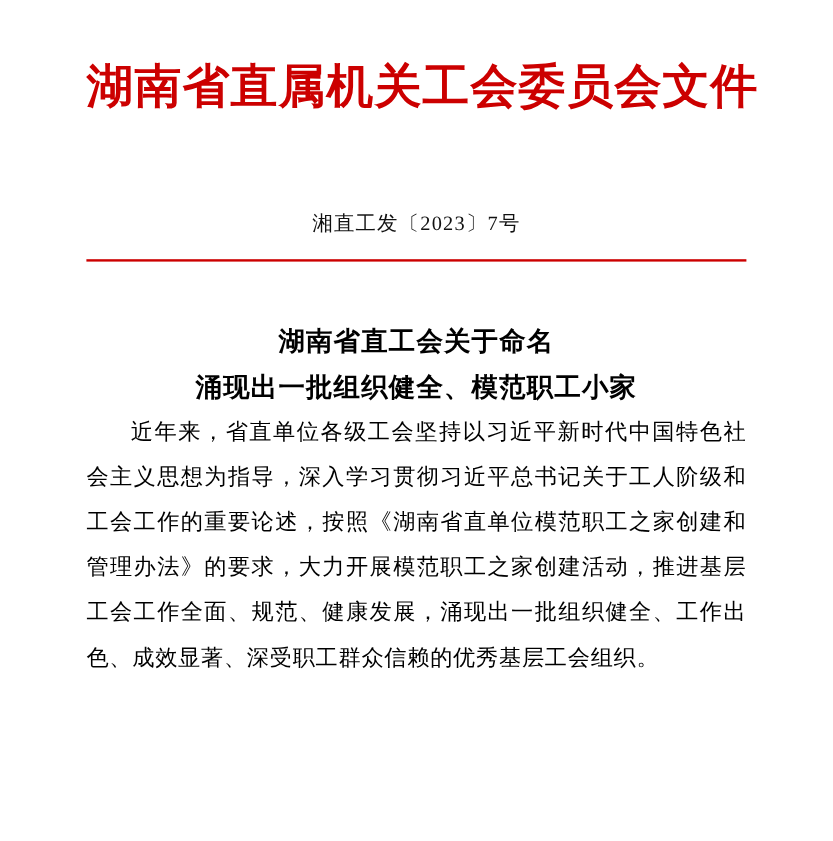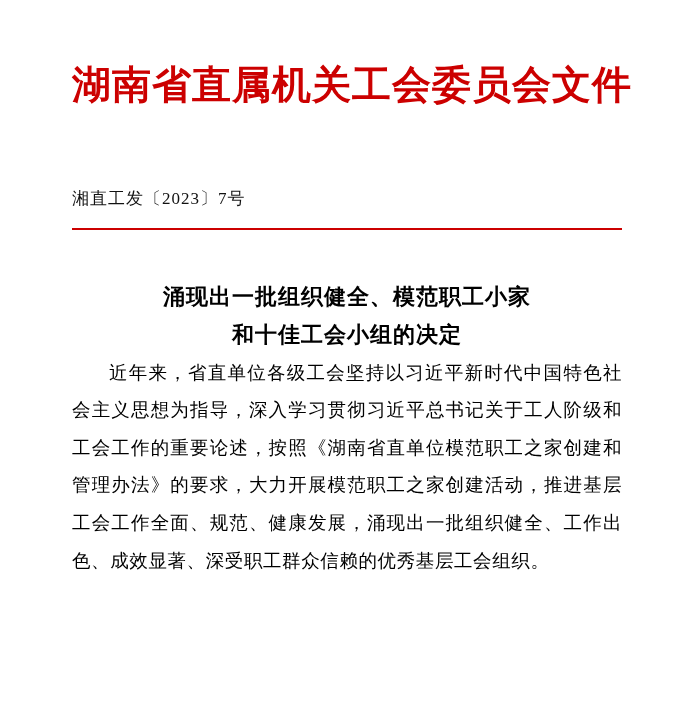--- a/index.html
+++ b/index.html
@@ -24,23 +24,23 @@
   .doc-header {
     text-align: center;
     color: #cc0000;
     font-family: "Liberation Serif", "DejaVu Serif", serif;
     font-weight: bold;
     font-size: 39px;
     letter-spacing: 1px;
     line-height: 1.2;
     padding-top: 50px;
     white-space: nowrap;
-    margin-top: 12px;
   }
   .doc-number {
+    text-align: center;
     font-size: 17px;
     letter-spacing: 1px;
     margin-top: 78px;
     color: #111111;
   }
   .red-rule {
     margin-top: 18px;
     height: 2px;
     background: #cc0000;
     width: 100%;
@@ -75,21 +75,21 @@
 
 <div class="page">
 
   <div class="doc-header">湖南省直属机关工会委员会文件</div>
 
   <div class="doc-number">湘直工发〔2023〕7号</div>
 
   <div class="red-rule"></div>
 
   <div class="doc-title">
+    <div>湖南省直工会关于命名</div>
     <div>涌现出一批组织健全、模范职工小家</div>
-    <div>和十佳工会小组的决定</div>
   </div>
 
   <div class="body-text">
     <p>近年来，省直单位各级工会坚持以习近平新时代中国特色社会主义思想为指导，深入学习贯彻习近平总书记关于工人阶级和工会工作的重要论述，按照《湖南省直单位模范职工之家创建和管理办法》的要求，大力开展模范职工之家创建活动，推进基层工会工作全面、规范、健康发展，涌现出一批组织健全、工作出色、成效显著、深受职工群众信赖的优秀基层工会组织。</p>
   </div>
 
 </div>
 
 </body></html>

